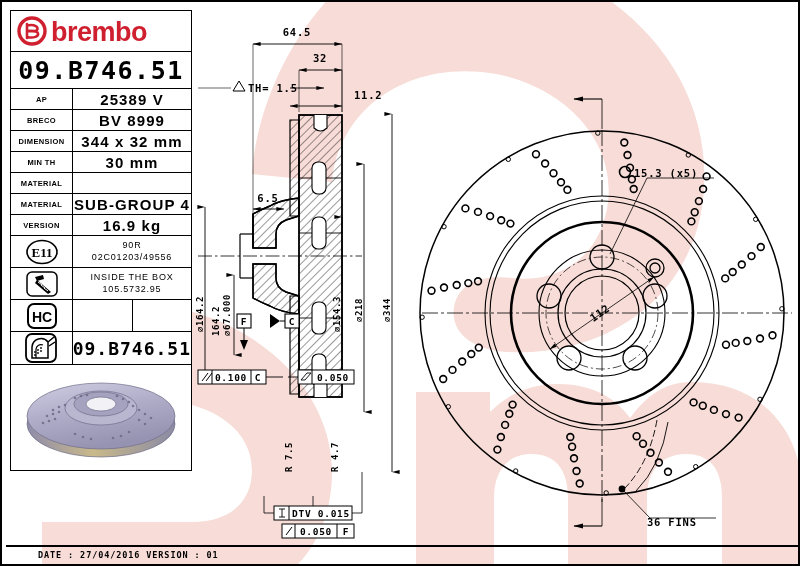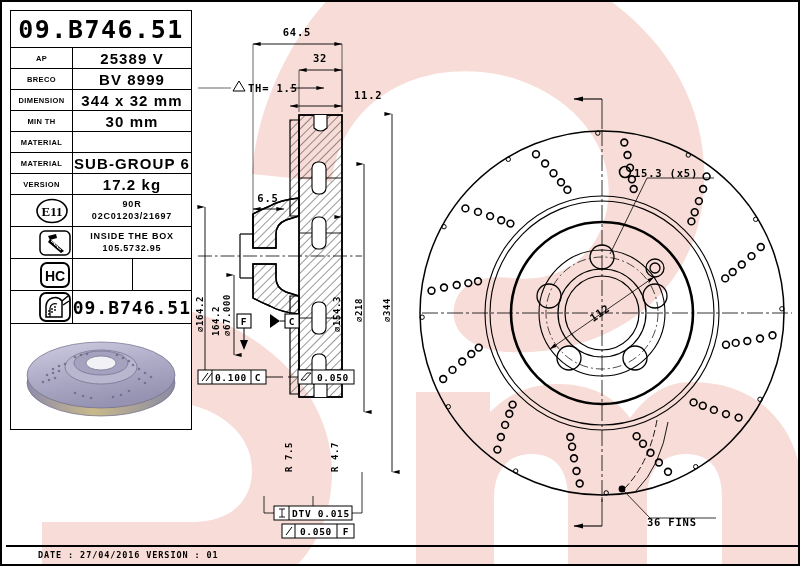--- a/index.html
+++ b/index.html
@@ -25,23 +25,23 @@
 
   #brembo-logo-row{height:40px;display:flex;align-items:center;justify-content:center;
                    border-bottom:1.6px solid #000;background:#fff;}
   #partno-row{height:36px;display:flex;align-items:center;justify-content:center;
               border-bottom:1.6px solid #000;}
   #partno-row .pn{font-size:25px;font-weight:bold;letter-spacing:1.5px;
                   font-family:"DejaVu Sans Mono",monospace;}
   .datarow{height:21px;}
   .tallrow{height:32px;}
   .iconcell{width:62px;border-right:1.2px solid #000;box-sizing:border-box;
-            display:flex;align-items:center;justify-content:flex-end;}
+            display:flex;align-items:center;justify-content:center;}
   .multi{flex:1;display:flex;flex-direction:column;align-items:center;
-         justify-content:center;font-size:9px;font-weight:bold;letter-spacing:.8px;line-height:1.25;}
+         justify-content:center;font-size:9px;font-weight:normal;letter-spacing:.8px;line-height:1.25;}
   .splitcell{flex:1;display:flex;}
   .splitcell > div{flex:1;}
   .splitcell > div:first-child{border-right:1.2px solid #000;}
   #pn2-row{height:33px;}
   #pn2-row .pn2{flex:1;display:flex;align-items:center;justify-content:center;
                 font-size:18px;font-weight:bold;letter-spacing:1px;
                 font-family:"DejaVu Sans Mono",monospace;}
   #photo-row{height:105px;display:flex;align-items:center;justify-content:center;
              background:#fff;}
 
@@ -423,20 +423,30 @@
             <circle cx="686.3" cy="153.0" r="2.2" stroke-width="1"></circle>
             <circle cx="753.7" cy="217.3" r="2.2" stroke-width="1"></circle>
             <circle cx="779.9" cy="306.8" r="2.2" stroke-width="1"></circle>
           </g>
       </g>
     </g>
   </svg>
 
   <div id="info-table">
 
+    <div id="brembo-logo-row">
+      <svg width="168" height="32" viewBox="0 0 168 32">
+        <g>
+          <circle cx="15" cy="16" r="13" fill="none" stroke="#cf2030" stroke-width="3.4"></circle>
+          <path d="M 10 9 L 10 23 M 10 10.5 C 18 9 22 12 20 15 C 18.5 17.2 13 16.2 10 16
+                   C 13 15.9 20 15.3 21 18.3 C 21.8 21.3 17 23.6 10 22" fill="none" stroke="#cf2030" stroke-width="2.6" stroke-linecap="round"></path>
+        </g>
+        <text x="34" y="26" font-family="Liberation Sans, sans-serif" font-size="27" font-weight="bold" fill="#cf2030" letter-spacing="-0.5">brembo</text>
+      </svg>
+    </div>
 
     <div id="partno-row">
       <span class="pn">09.B746.51</span>
     </div>
 
     <div class="row datarow">
       <div class="cell-l">AP</div>
       <div class="cell-r">25389  V</div>
     </div>
     <div class="row datarow">
@@ -449,37 +459,37 @@
     </div>
     <div class="row datarow">
       <div class="cell-l">MIN TH</div>
       <div class="cell-r">30 mm</div>
     </div>
     <div class="row datarow">
       <div class="cell-l">MATERIAL</div>
     </div>
     <div class="row datarow">
       <div class="cell-l">MATERIAL</div>
-      <div class="cell-r">SUB-GROUP 6</div>
+      <div class="cell-r">SUB-GROUP 4</div>
     </div>
     <div class="row datarow">
       <div class="cell-l">VERSION</div>
-      <div class="cell-r">17.2 kg</div>
+      <div class="cell-r">16.9 kg</div>
     </div>
 
     <div class="row tallrow">
       <div class="iconcell">
         <svg width="40" height="26" viewBox="0 0 40 26">
           <ellipse cx="20" cy="13" rx="15" ry="11.5" fill="none" stroke="#000" stroke-width="1.6"></ellipse>
           <text x="20" y="18" text-anchor="middle" font-family="Liberation Serif, serif" font-size="13" font-weight="bold" fill="#000">E11</text>
         </svg>
       </div>
       <div class="multi">
         <span>90R</span>
-        <span>02C01203/21697</span>
+        <span>02C01203/49556</span>
       </div>
     </div>
 
     <div class="row tallrow">
       <div class="iconcell">
         <svg width="34" height="28" viewBox="0 0 34 28">
           <rect x="2" y="2" width="30" height="24" rx="5" fill="none" stroke="#000" stroke-width="1.5"></rect>
           <path d="M 10 7 L 18 5 L 19 9 L 12 11 Z" fill="#000"></path>
           <path d="M 12 10 L 26 22 L 23 24 L 10 13 Z" fill="#000"></path>
           <g stroke="#fff" stroke-width="1">

